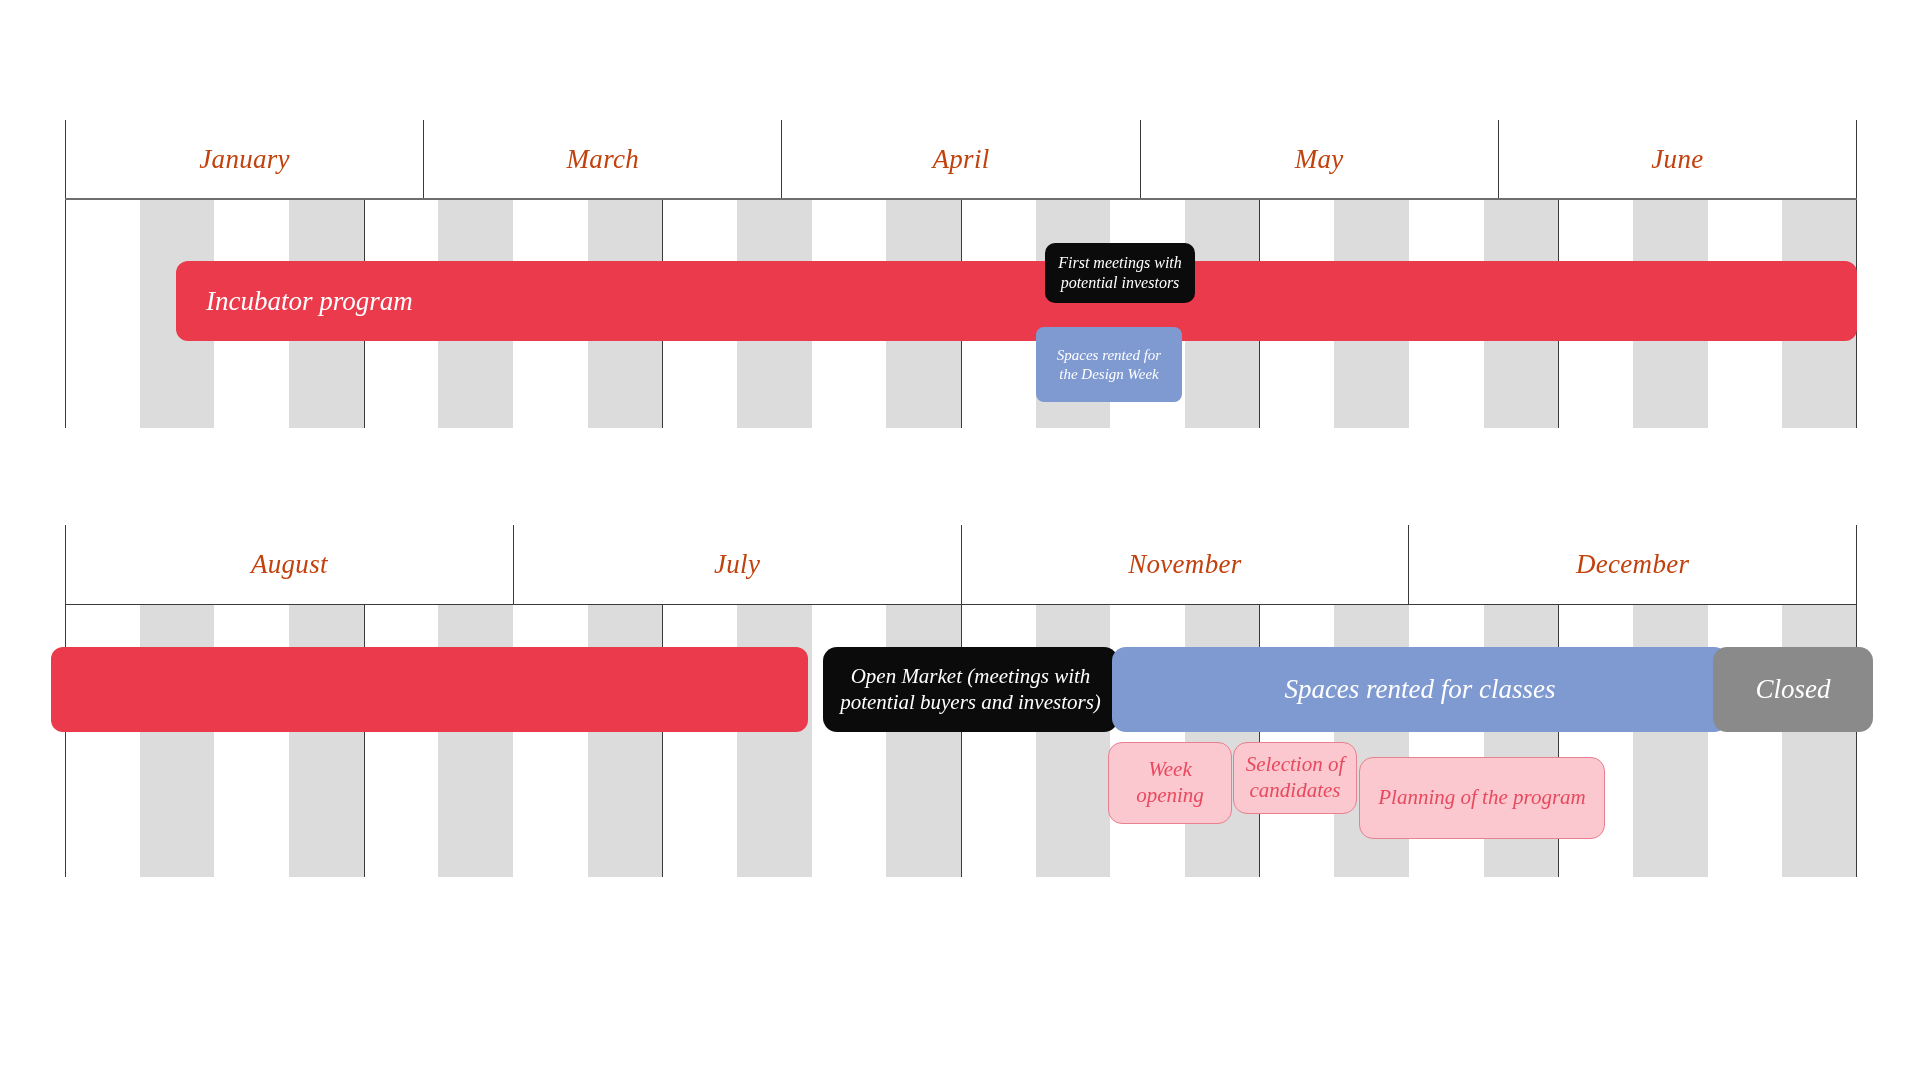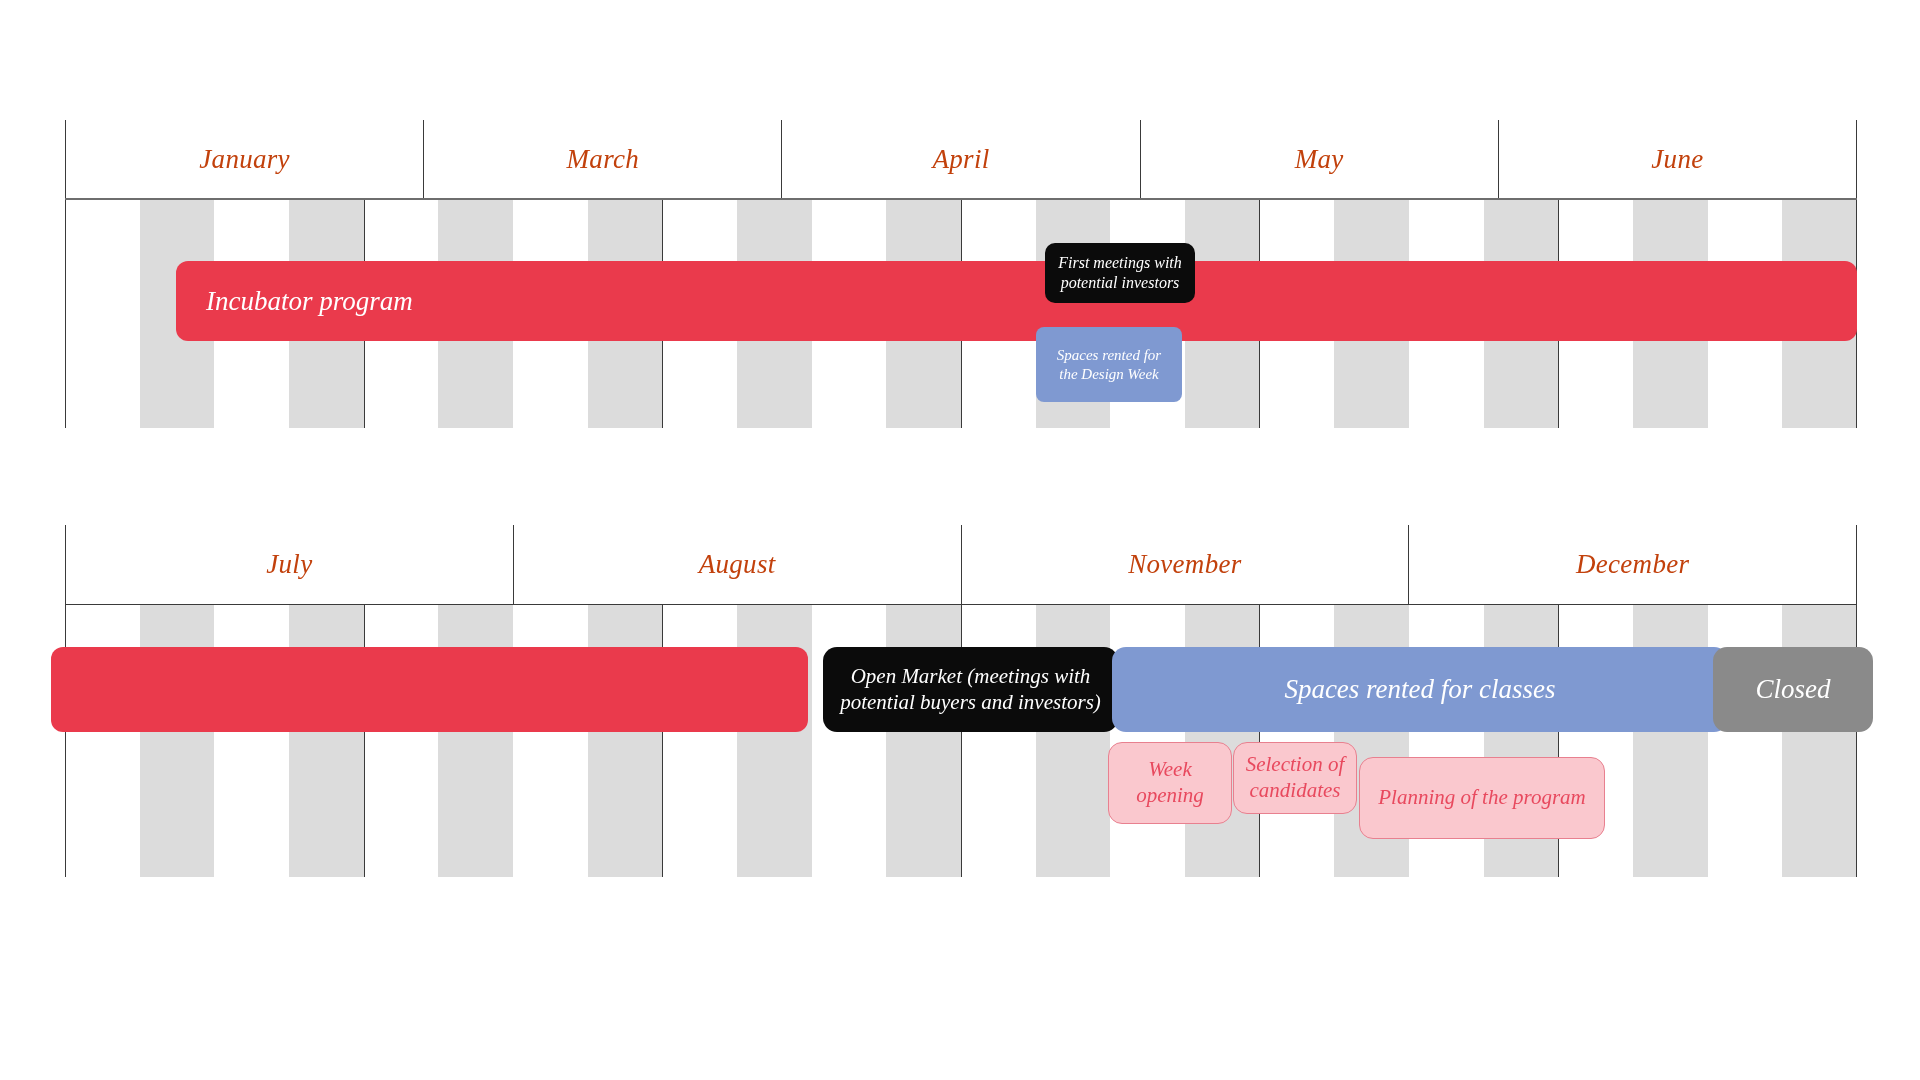--- a/index.html
+++ b/index.html
@@ -181,24 +181,24 @@
           <span>the Design Week</span>
         </span>
       </div>
     </div>
   </div>
 
   <div class="timeline" id="section-h2">
 
     <div class="month-header">
       <div class="month-cell">
+        <span class="month-label">August</span>
+      </div>
+      <div class="month-cell">
         <span class="month-label">July</span>
-      </div>
-      <div class="month-cell">
-        <span class="month-label">August</span>
       </div>
       <div class="month-cell">
         <span class="month-label">November</span>
       </div>
       <div class="month-cell">
         <span class="month-label">December</span>
       </div>
     </div>
 
     <div class="plot">

